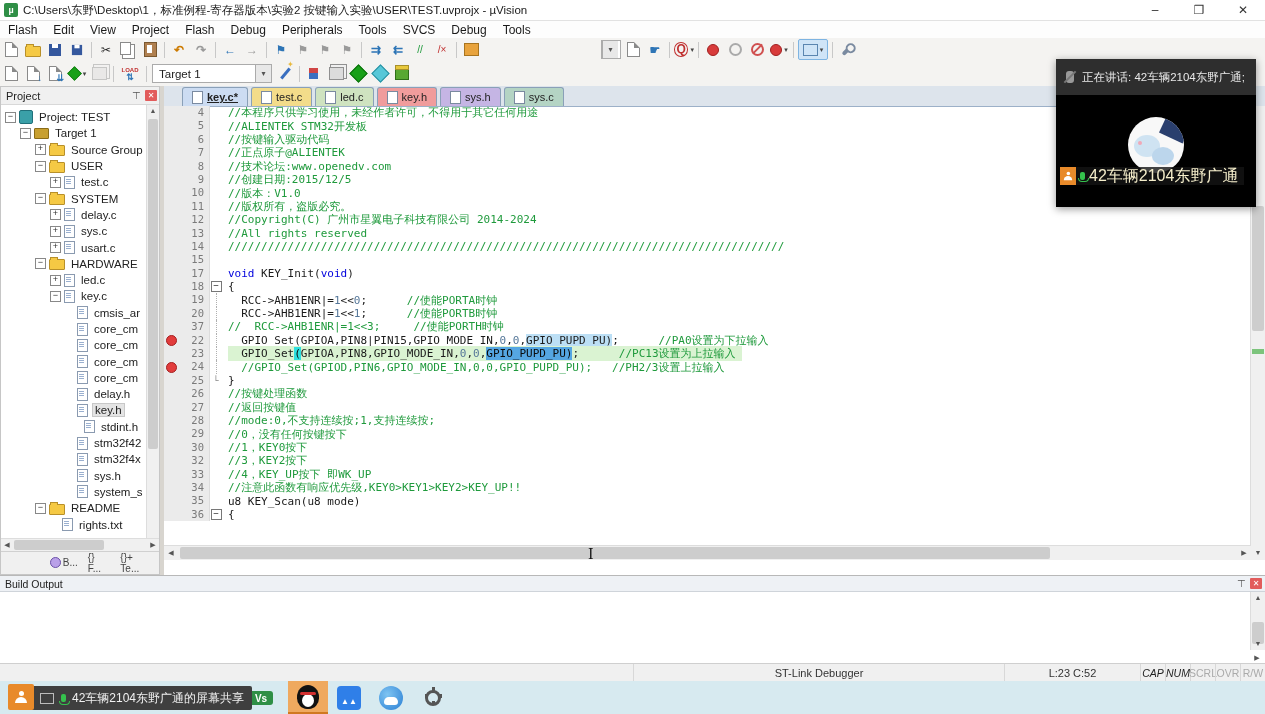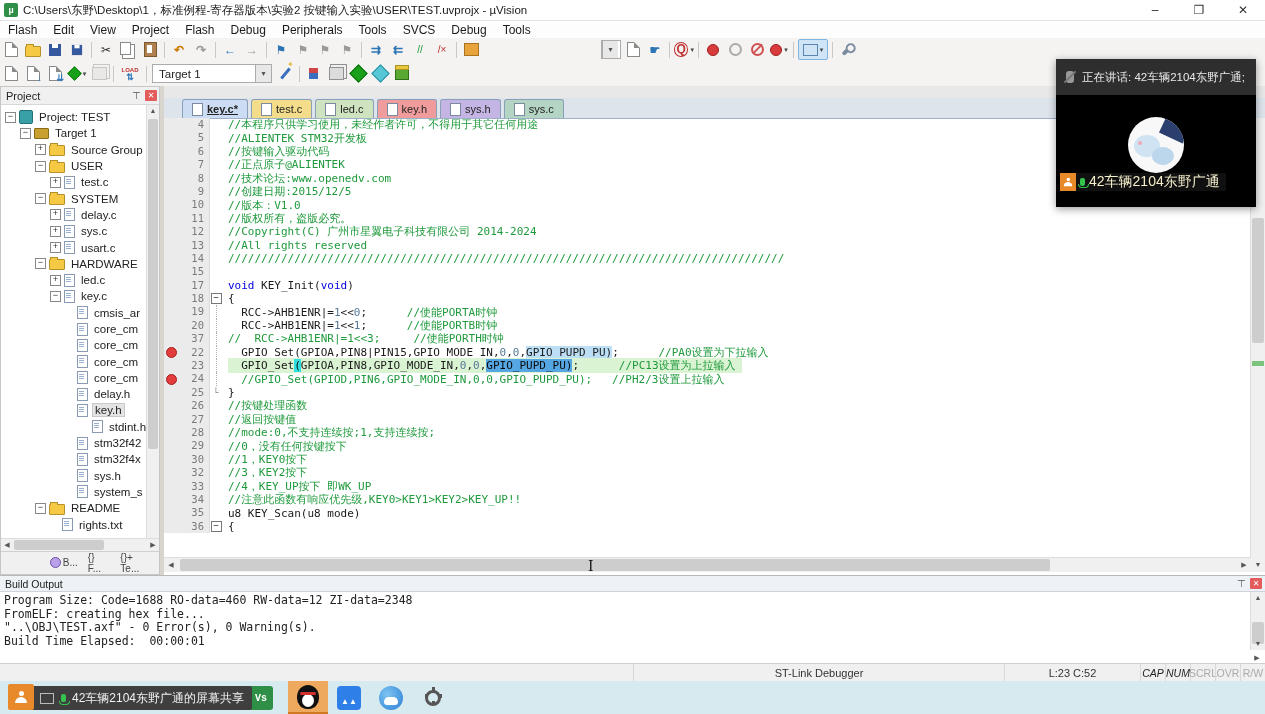--- a/index.html
+++ b/index.html
@@ -93,21 +93,21 @@
   .hthumb{position:absolute;top:1px;height:10px;background:#cdcdcd;border-radius:2px;}
   .harr{width:12px;text-align:center;font-size:7px;color:#555;}
   .paneltabs{height:22px;background:#f0f0f0;border-top:1px solid #d0d0d0;display:flex;align-items:flex-start;padding-left:2px;}
   .ptab{height:19px;display:flex;align-items:center;padding:0 4px;font-size:10px;color:#444;gap:2px;border:1px solid transparent;}
   .ptab.active{background:#fff;border:1px solid #b8b8b8;border-top:none;margin-top:47px;}
   .ptabicon{width:10px;height:8px;background:#cfe4f7;border:1px solid #5a85b0;}
   .ptabicon.b{background:#b9a0e8;border-color:#6a50a8;border-radius:50%;width:9px;height:9px;}
   
   .splitter{position:absolute;left:160px;top:0;width:4px;height:489px;background:#d8d5cf;}
   
-  .editor{position:absolute;left:164px;top:12px;right:0;height:489px;background:#fff;}
+  .editor{position:absolute;left:164px;top:0;right:0;height:489px;background:#fff;}
   .etabbar{position:absolute;left:0;top:0;right:0;height:20px;background:#dde4ec;border-bottom:1px solid #9cb0c8;display:flex;align-items:flex-end;padding-left:18px;}
   .etab{height:18px;display:flex;align-items:center;gap:4px;padding:0 9px;margin-right:3px;font-size:11px;
         border:1px solid #8aa0b8;border-bottom:none;border-radius:3px 3px 0 0;color:#222;}
   .etab .ticon{width:9px;height:11px;background:#fff;border:1px solid #7a8aa0;}
   .etab.blue{background:#ccdcf2;}
   .etab.yellow{background:#f3dc8a;}
   .etab.green{background:#cfe3c0;}
   .etab.red{background:#f09c9c;}
   .etab.purple{background:#c5b5e4;}
   .etab.teal{background:#b4d4c4;}
@@ -160,21 +160,21 @@
   
   .taskbar{position:absolute;left:0;top:681px;width:1265px;height:33px;background:#d7eaf0;}
   .tbicon{position:absolute;top:4px;width:26px;height:26px;display:flex;align-items:center;justify-content:center;}
   .startgrid{width:14px;height:14px;display:grid;grid-template-columns:6px 6px;grid-template-rows:6px 6px;gap:2px;}
   .startgrid div{background:#333;}
   .searchring{width:13px;height:13px;border:2px solid #555;border-radius:50%;}
   .taskview{width:14px;height:12px;border:2px solid #444;}
   .wpsW{color:#d23030;font-weight:bold;font-size:16px;font-family:"Liberation Serif",serif;}
   .explfold{width:18px;height:12px;background:#f5c944;border:1px solid #c89a2a;border-radius:1px;position:relative;}
   .explfold:before{content:"";position:absolute;left:0;top:-3px;width:8px;height:2px;background:#f5c944;border:1px solid #c89a2a;border-bottom:none;}
-  .keilicon{width:24px;height:24px;background:#2f8f46;border-radius:3px;color:#fff;font-size:10px;font-weight:bold;display:flex;align-items:center;justify-content:center;font-family:Liberation Mono, monospace;}
+  .keilicon{width:24px;height:14px;background:#2f8f46;border-radius:3px;color:#fff;font-size:10px;font-weight:bold;display:flex;align-items:center;justify-content:center;}
   .qqwrap{position:absolute;top:0;width:40px;height:33px;background:#efa95f;display:flex;align-items:center;justify-content:center;border-bottom:2px solid #d07820;box-sizing:border-box;}
   .qqpeng{width:22px;height:24px;background:#111;border-radius:50% 50% 45% 45%;position:relative;}
   .qqpeng:after{content:"";position:absolute;left:5px;top:9px;width:12px;height:13px;background:#fff;border-radius:50%;}
   .qqpeng:before{content:"";position:absolute;left:3px;top:7px;width:16px;height:3px;background:#d23030;border-radius:2px;z-index:2;}
   .docsicon{width:24px;height:24px;background:#2f7fe8;border-radius:4px;color:#fff;font-size:8px;display:flex;align-items:flex-end;justify-content:center;padding-bottom:4px;box-sizing:border-box;}
   .browsericon{width:24px;height:24px;background:radial-gradient(circle at 35% 35%,#7ec4f2,#2a7fd4);border-radius:50%;position:relative;}
   .browsericon:after{content:"";position:absolute;left:5px;top:11px;width:14px;height:8px;background:#fff;border-radius:6px 6px 4px 4px;}
   .gearicon{width:16px;height:16px;border:3px solid #555;border-radius:50%;position:relative;box-sizing:border-box;}
   .gearicon:after{content:"";position:absolute;left:4px;top:-6px;width:3px;height:4px;background:#555;box-shadow:0 14px 0 #555,-7px 7px 0 #555,7px 7px 0 #555;}
   .sharebanner{position:absolute;left:12px;top:686px;height:24px;background:#3f3f3f;border-radius:2px;display:flex;align-items:center;padding:0 8px 0 0;z-index:5;color:#f0f0f0;font-size:12px;}
@@ -189,21 +189,21 @@
   .callwin{position:absolute;left:1056px;top:59px;width:200px;height:148px;z-index:10;box-shadow:0 2px 8px rgba(0,0,0,.4);}
   .callhdr{height:36px;background:#2e2e2e;display:flex;align-items:center;color:#e8e8e8;font-size:11.5px;padding:0 6px;gap:8px;}
   .micmute{width:8px;height:12px;background:#999;border-radius:3px;position:relative;flex:none;margin-left:4px;}
   .micmute:after{content:"";position:absolute;left:-4px;top:-1px;width:16px;height:2px;background:#777;transform:rotate(-45deg);top:5px;}
   .callvideo{height:112px;background:#000;position:relative;}
   .avatar{position:absolute;left:72px;top:22px;width:56px;height:56px;border-radius:50%;background:#f8f8f8;overflow:hidden;}
   .avatar .blob1{position:absolute;left:6px;top:18px;width:26px;height:22px;background:#cfe3f2;border-radius:50%;}
   .avatar .blob2{position:absolute;left:24px;top:30px;width:22px;height:18px;background:#bcd6ec;border-radius:50%;}
   .avatar .wedge{position:absolute;right:-4px;top:2px;width:26px;height:20px;background:#2a3f6e;transform:rotate(25deg);}
   .avatar .dotp{position:absolute;left:10px;top:24px;width:4px;height:4px;background:#f0a8b8;border-radius:50%;}
-  .callchip{position:absolute;left:4px;bottom:16px;height:18px;background:rgba(20,20,20,.8);display:flex;align-items:center;padding-right:6px;color:#f5eecb;font-size:14px;}
+  .callchip{position:absolute;left:4px;bottom:22px;height:18px;background:rgba(20,20,20,.8);display:flex;align-items:center;padding-right:6px;color:#f5eecb;font-size:16px;}
   .chipbadge{width:16px;height:18px;background:#e88a2a;display:flex;align-items:center;justify-content:center;margin-right:4px;}
   .chipbadge .personw{transform:scale(.7);}
   .chipmic{width:5px;height:8px;background:#35c24d;border-radius:2px;margin-right:4px;position:relative;}
   .chipmic:after{content:"";position:absolute;left:-2px;bottom:-2px;width:9px;height:3px;border:1px solid #35c24d;border-top:none;border-radius:0 0 4px 4px;}
 </style>
 </head>
 <body>
 
 <div class="root">
 
@@ -463,21 +463,21 @@
             <div class="trow" style="padding-left: 64px;">
               <span class="expspace"></span>
               <span class="ticn file"></span>
               <span class="tlabel">delay.h</span>
             </div>
             <div class="trow sel" style="padding-left: 64px;">
               <span class="expspace"></span>
               <span class="ticn file"></span>
               <span class="tlabel">key.h</span>
             </div>
-            <div class="trow" style="padding-left: 52px; margin-left: 27px;">
+            <div class="trow" style="padding-left: 71px;">
               <span class="expspace"></span>
               <span class="ticn file"></span>
               <span class="tlabel">stdint.h</span>
             </div>
             <div class="trow" style="padding-left: 64px;">
               <span class="expspace"></span>
               <span class="ticn file"></span>
               <span class="tlabel">stm32f42</span>
             </div>
             <div class="trow" style="padding-left: 64px;">
@@ -610,24 +610,20 @@
     </div>
   </div>
 
   <div class="buildpanel">
     <div class="bhdr">
       <span>Build Output</span>
       <span class="sp"></span>
       <span class="pin">⊤</span>
       <span class="closebox">✕</span>
     </div>
-    <div class="bbody">Program Size: Code=1688 RO-data=460 RW-data=12 ZI-data=2348
-FromELF: creating hex file...
-"..\OBJ\TEST.axf" - 0 Error(s), 0 Warning(s).
-Build Time Elapsed:  00:00:01</div>
     <div class="b-vscroll">
       <div class="arr" style="height:12px;text-align:center;font-size:7px;color:#555;line-height:12px">▲</div>
       <div class="b-vthumb"></div>
       <div class="arr" style="position:absolute;bottom:0;width:14px;text-align:center;font-size:7px;color:#555;line-height:12px">▼</div>
     </div>
     <div class="b-harr">▶</div>
   </div>
 
   <div class="statusbar">
     <div class="ssec first"></div>

